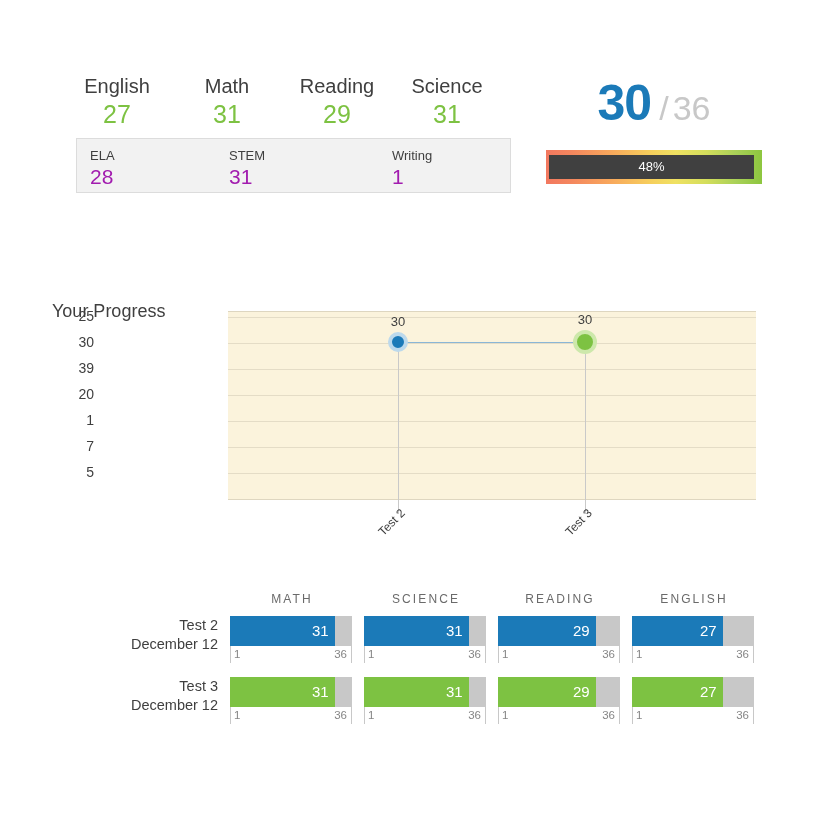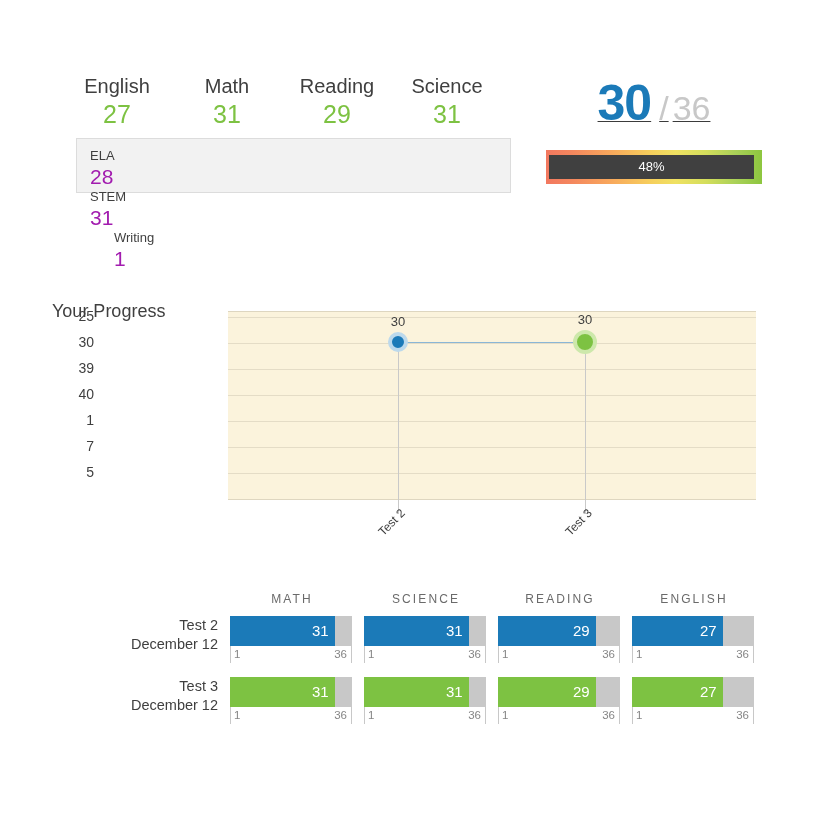--- a/index.html
+++ b/index.html
@@ -50,21 +50,20 @@
     left: 76px;
     top: 138px;
     width: 435px;
     height: 55px;
     background: #f2f2f2;
     border: 1px solid #dcdcdc;
     box-sizing: border-box;
   }
   .subscore-inner {
     display: flex;
-    flex-direction: column;
     padding: 9px 0 0 13px;
   }
   .subscore-cell { width: 153px; }
   .subscore-cell.narrow { width: 130px; margin-left: 24px; }
   .subscore-label {
     font-size: 13px;
     color: #3f3f3f;
     line-height: 16px;
   }
   .subscore-value {
@@ -83,21 +82,20 @@
   }
   .composite-title {
     font-size: 20px;
     color: #3f3f3f;
     line-height: 25px;
   }
   .composite-score-line {
     margin-top: 2px;
     line-height: 54px;
     white-space: nowrap;
-    text-decoration: underline;
   }
   .composite-score {
     font-size: 50px;
     color: #1B7AB8;
     font-weight: bold;
     letter-spacing: -1px;
     vertical-align: baseline;
   }
   .composite-sep {
     font-size: 34px;
@@ -349,21 +347,21 @@
       <div class="gridline" style="top: 57.1389px;"></div>
       <div class="gridline" style="top: 83.1111px;"></div>
       <div class="gridline" style="top: 109.083px;"></div>
       <div class="gridline" style="top: 135.056px;"></div>
       <div class="gridline" style="top: 161.028px;"></div>
     </div>
   <div id="chart-decor">
       <div class="ytick" style="top: 309.194px;">25</div>
       <div class="ytick" style="top: 335.167px;">30</div>
       <div class="ytick" style="top: 361.139px;">39</div>
-      <div class="ytick" style="top: 387.111px;">40</div>
+      <div class="ytick" style="top: 387.111px;">20</div>
       <div class="ytick" style="top: 413.083px;">1</div>
       <div class="ytick" style="top: 439.056px;">7</div>
       <div class="ytick" style="top: 465.028px;">5</div>
       <div class="connector" style="left: 398px; top: 342.167px; width: 187px;"></div>
       <div class="vline" style="left: 398px; top: 342.167px; height: 171.833px;"></div>
       <div class="point blue" style="left: 388px; top: 332.167px;"></div>
       <div class="point-label" style="left: 378px; top: 315.167px;">30</div>
       <div class="xtick-label" style="left: 334px; top: 506px; width: 64px;">Test 2</div>
       <div class="vline" style="left: 585px; top: 342.167px; height: 171.833px;"></div>
       <div class="point green" style="left: 573px; top: 330.167px;"></div>

